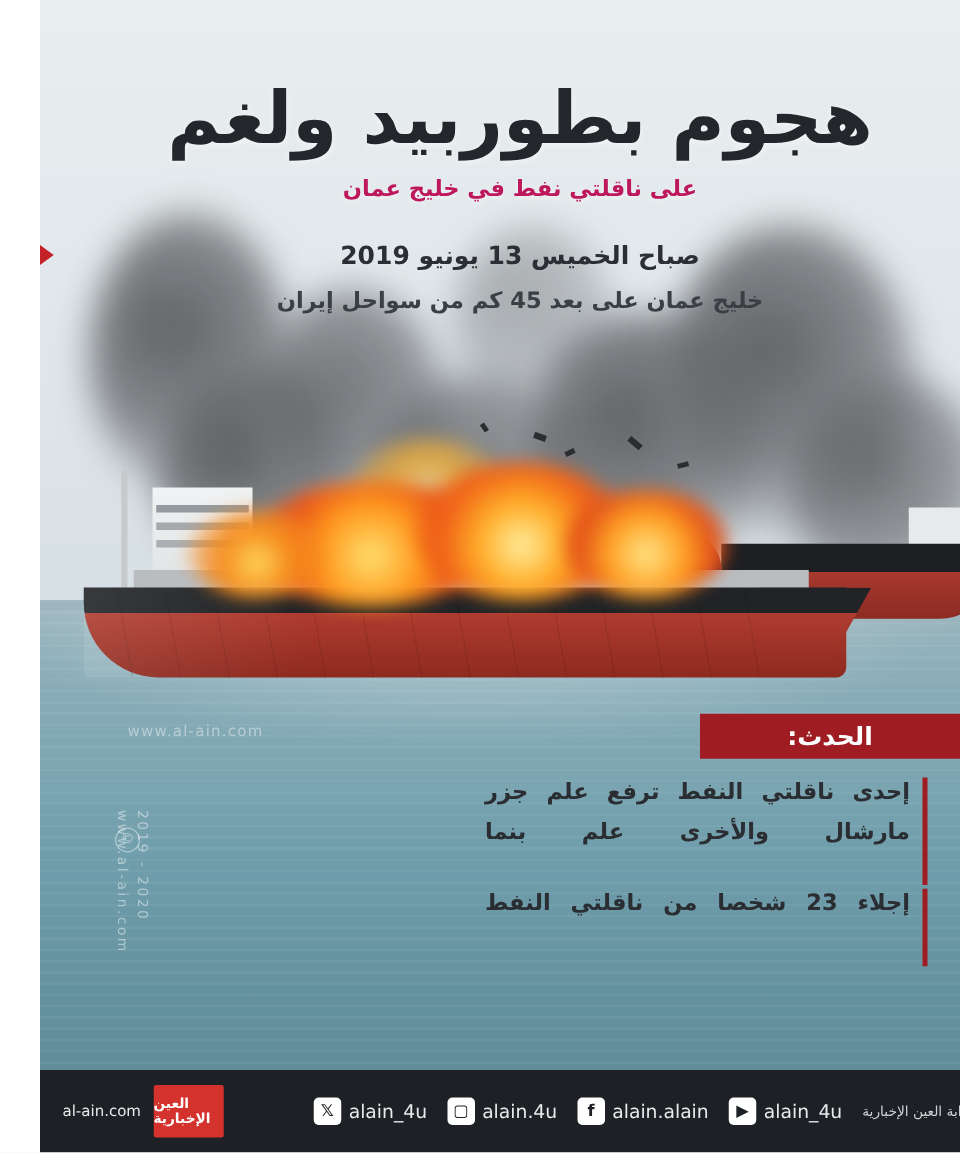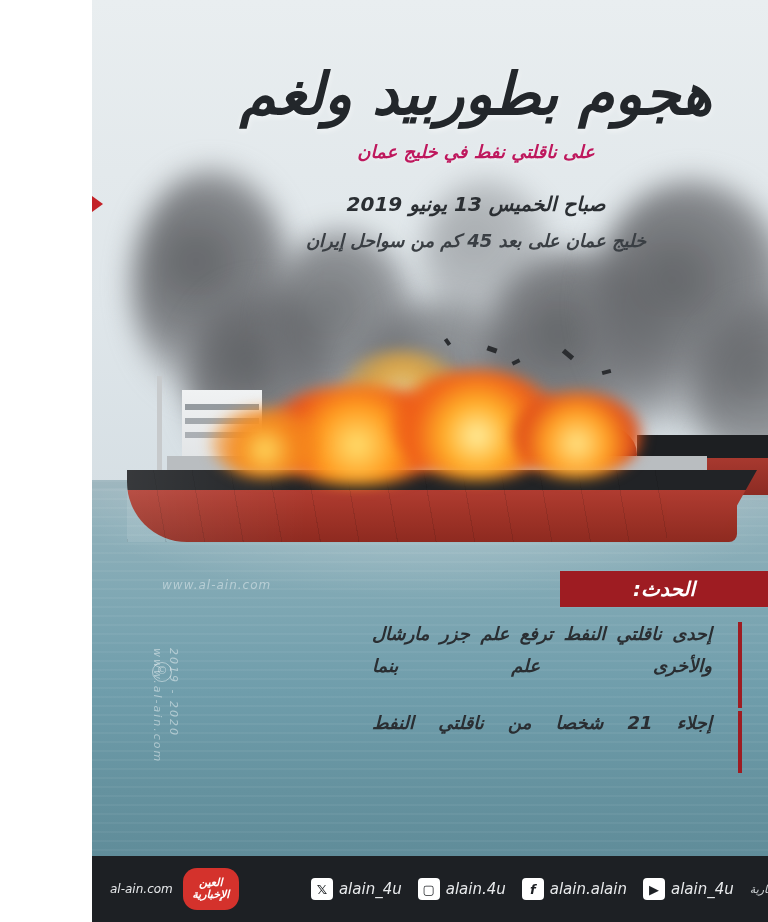--- a/index.html
+++ b/index.html
@@ -5,25 +5,24 @@
   html, body {
     margin: 0;
     padding: 0;
     background: #ffffff;
   }
   body {
     font-family: "DejaVu Sans", "Liberation Sans", sans-serif;
   }
   .poster {
     position: relative;
-    width: 676px;
+    width: 736px;
     height: 922px;
     overflow: hidden;
     background: #dfe5e8;
-    font-style: italic;
   }
 
   
   .sky {
     position: absolute;
     left: 0; top: 0; width: 768px; height: 492px;
     background: linear-gradient(180deg, #e9eef0 0%, #e3e9ec 35%, #dfe6ea 62%, #d6dfe4 100%);
   }
   .sea {
     position: absolute;
@@ -258,21 +257,21 @@
   }
   .fact-row {
     display: flex;
     justify-content: flex-start;
     gap: 22px;
     margin-bottom: 26px;
   }
   .fact {
     width: 340px;
     position: relative;
-    padding-right: 30px;
+    padding-right: 14px;
   }
   .fact .bar {
     position: absolute;
     right: 0; top: 4px;
     width: 4px; height: 86px;
     background: #9e1c22;
   }
   .fact p {
     margin: 0;
     font-size: 18px;
@@ -338,22 +337,22 @@
   .brand-logo {
     width: 56px; height: 42px;
     background: #d4322c;
     color: #fff;
     font-size: 11px;
     font-weight: bold;
     display: flex;
     align-items: center;
     justify-content: center;
     line-height: 1.1;
-    text-align: center;
-    border-radius: 14px;
+    text-align: left;
+    border-radius: 2px;
   }
   .brand-url {
     color: #e8eaec;
     font-size: 12px;
     direction: ltr;
   }
 </style>
 </head>
 <body>
 
@@ -425,21 +424,21 @@
   <div class="facts">
     <div class="fact-row">
       <div class="fact">
         <div class="bar"></div>
         <p>إحدى ناقلتي النفط ترفع علم جزر مارشال والأخرى علم بنما</p>
       </div>
     </div>
     <div class="fact-row">
       <div class="fact">
         <div class="bar" style="height:62px;"></div>
-        <p>إجلاء 21 شخصا من ناقلتي النفط</p>
+        <p>إجلاء 23 شخصا من ناقلتي النفط</p>
       </div>
     </div>
   </div>
 
   <div class="footer">
     <div class="social">
       <div class="social-item">
         <div class="sbox twitter">𝕏</div>
         <div class="shandle">alain_4u</div>
       </div>

